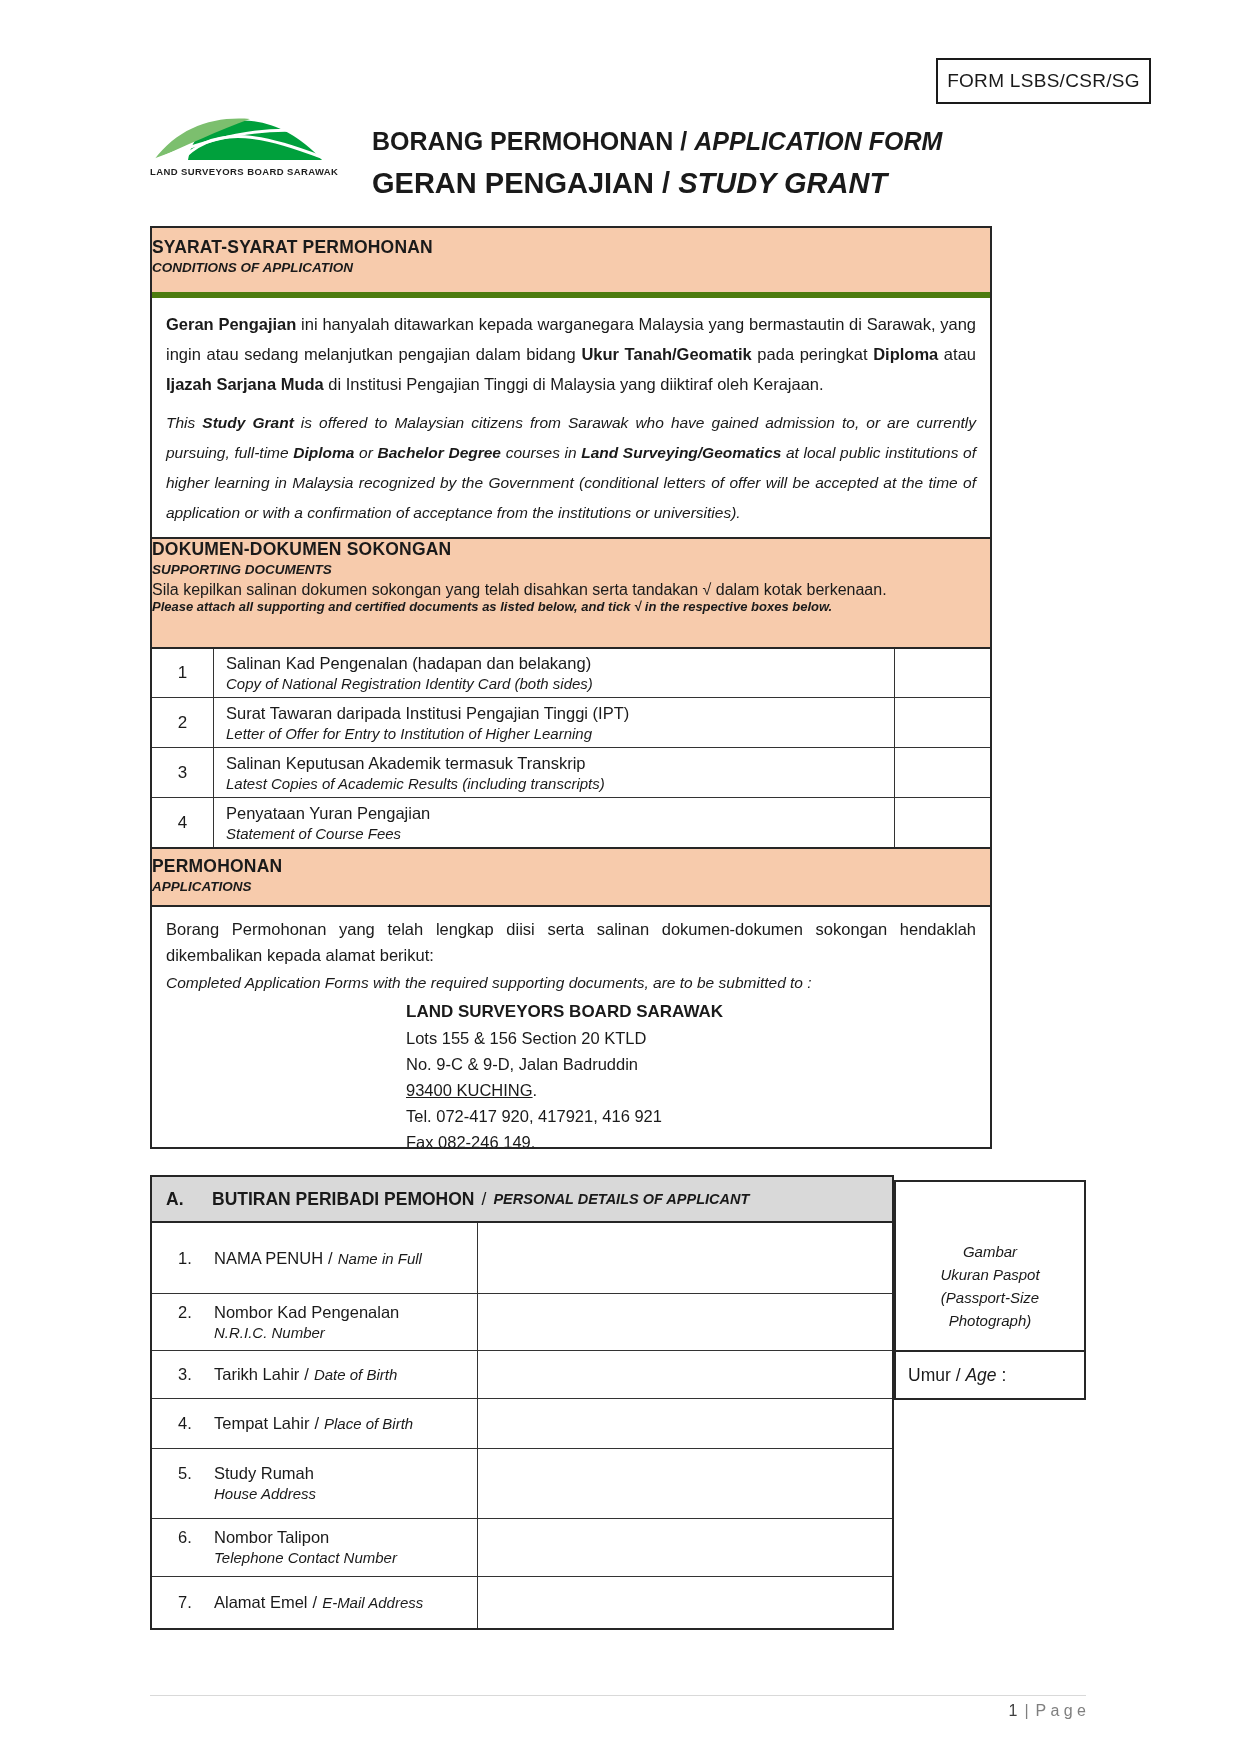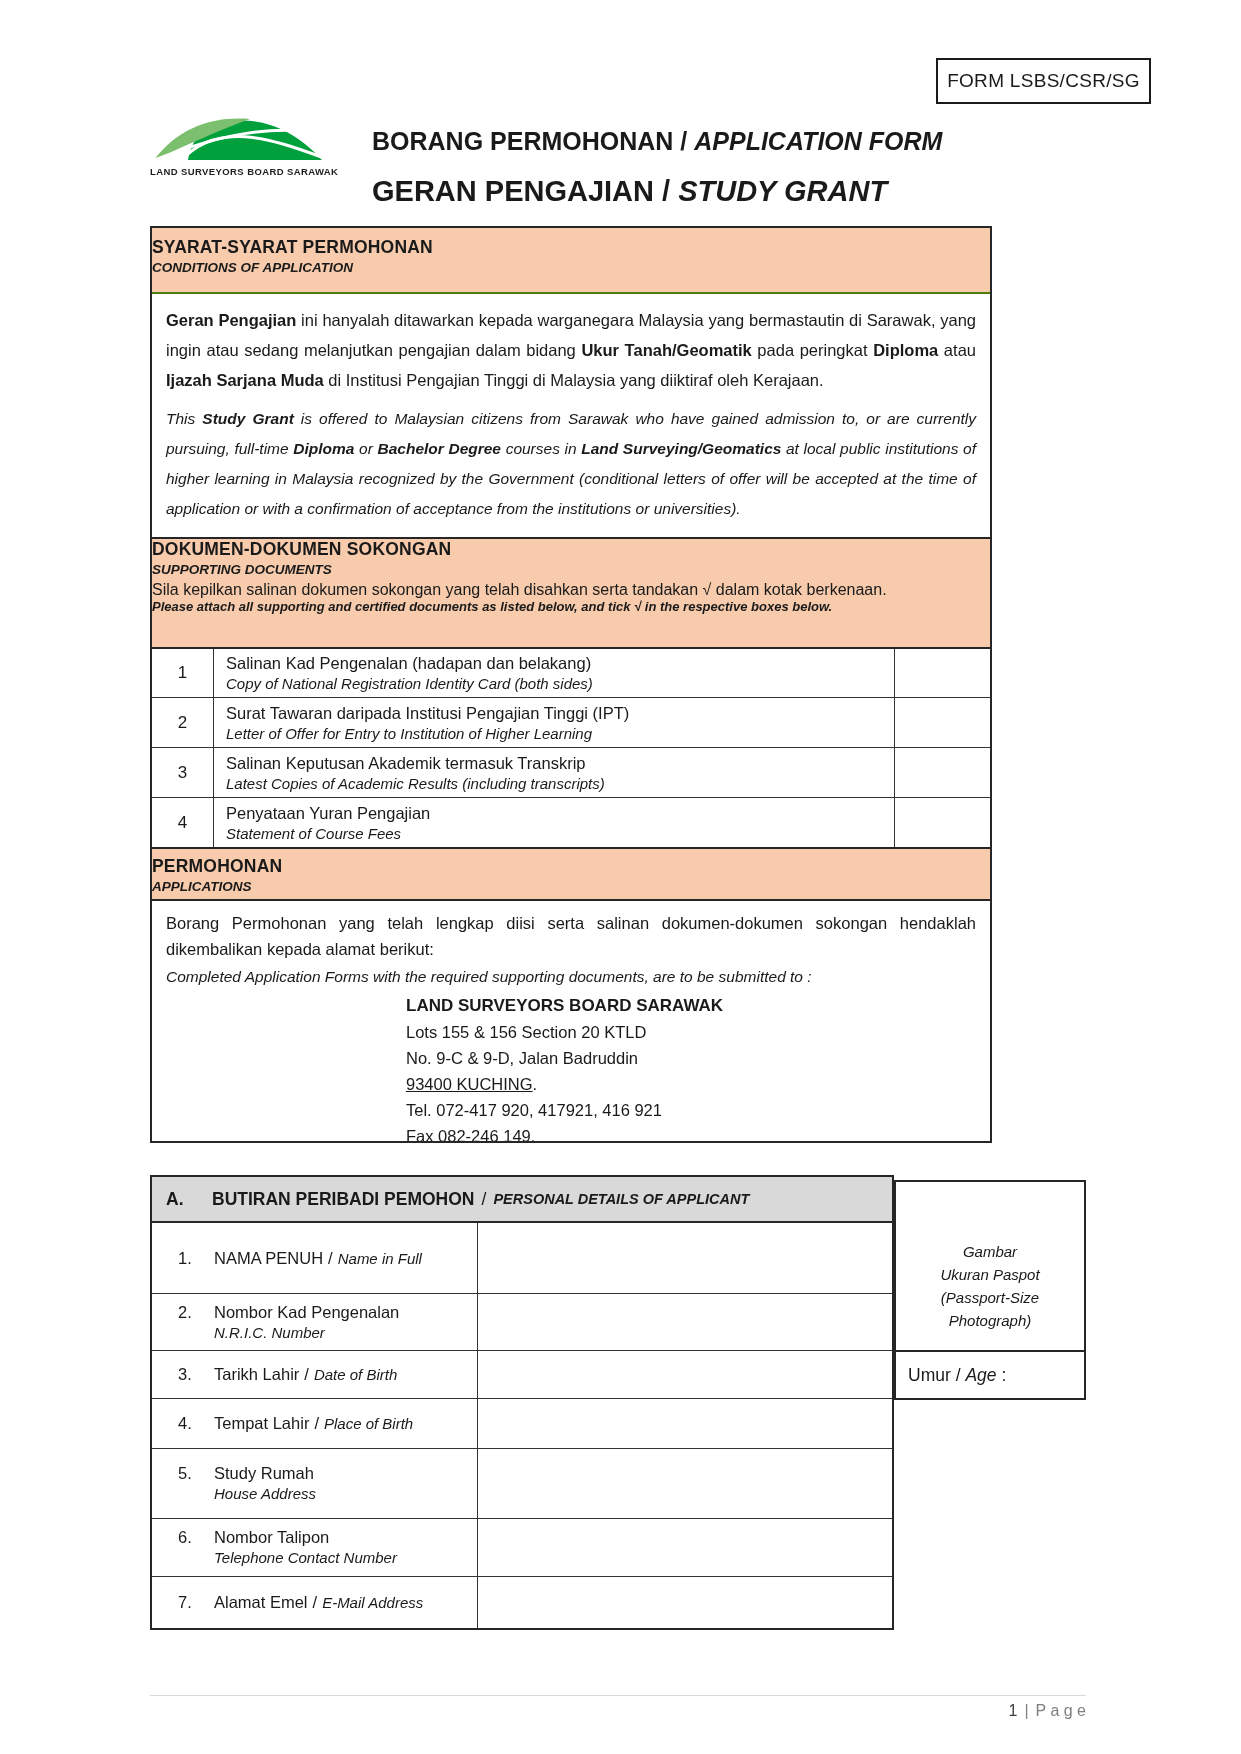--- a/index.html
+++ b/index.html
@@ -27,33 +27,33 @@
   .logo-wrap { left: 150px; top: 112px; width: 182px; }
   .logo-wrap svg { display: block; }
   .logo-caption {
     font-size: 9.5px; font-weight: 700; letter-spacing: .4px;
     color: #1f1f1f; margin-top: 2px; white-space: nowrap;
   }
 
   
   .titles { left: 372px; top: 126px; }
   .title-line1 { font-size: 25px; line-height: 1.25; }
-  .title-line2 { font-size: 29px; line-height: 1.25; margin-top: 16px; }
+  .title-line2 { font-size: 29px; line-height: 1.25; margin-top: 8px; }
 
   
   .main-table {
     left: 150px; top: 226px; width: 842px;
     border: 2px solid #262626;
   }
   .sec-header { text-align: left; border-top: 2px solid #262626; }
   .sec-header:first-child { border-top: none; }
   .hdr-ms { font-size: 17.5px; font-weight: 700; letter-spacing: .2px; }
   .hdr-en { font-size: 13.5px; font-weight: 700; font-style: italic; margin-top: 2px; }
   .cond-header { height: 64px; padding-top: 9px; }
-  .cond-body { height: 245px; border-top: 2px solid #4d7c0f; padding: 11px 14px; overflow: hidden; }
+  .cond-body { height: 245px; border-top: 6px solid #4d7c0f; padding: 11px 14px; overflow: hidden; }
   .para-ms { font-size: 16.5px; line-height: 30px; text-align: justify; }
   .para-en { font-size: 15.5px; line-height: 30px; text-align: justify; font-style: italic; margin-top: 9px; }
 
   .docs-header { height: 110px; }
   .instr-ms { font-size: 16px; margin-top: 4px; }
   .instr-en { font-size: 13px; font-style: italic; font-weight: bold; }
 
   .doc-row {
     display: grid; grid-template-columns: 62px 1fr 96px;
     height: 50px; border-top: 1.5px solid #333;
@@ -61,21 +61,21 @@
   .doc-row.first { border-top: 2px solid #262626; }
   .doc-no {
     display: flex; align-items: center; justify-content: center;
     font-size: 17px; border-right: 1.5px solid #333;
   }
   .doc-desc { padding: 4px 12px; display: flex; flex-direction: column; justify-content: center; }
   .doc-desc .ms { font-size: 16.5px; line-height: 21px; }
   .doc-desc .en { font-size: 15px; line-height: 19px; font-style: italic; }
   .doc-tick { border-left: 1.5px solid #333; }
 
-  .apps-header { height: 52px; padding-top: 7px; }
+  .apps-header { height: 58px; padding-top: 7px; }
   .apps-body { height: 242px; border-top: 2px solid #262626; padding: 9px 14px; overflow: hidden; }
   .apps-body .para-ms { line-height: 26px; }
   .apps-body .para-en { line-height: 26px; margin-top: 2px; text-align: left; }
   .address { margin-left: 240px; margin-top: 3px; font-size: 16.5px; line-height: 26px; }
   .address .org { font-weight: 700; font-size: 17px; }
 
   
   .secA-header {
     left: 150px; top: 1175px; width: 744px; height: 48px;
     background: #D9D9D9; border: 2px solid #262626;

